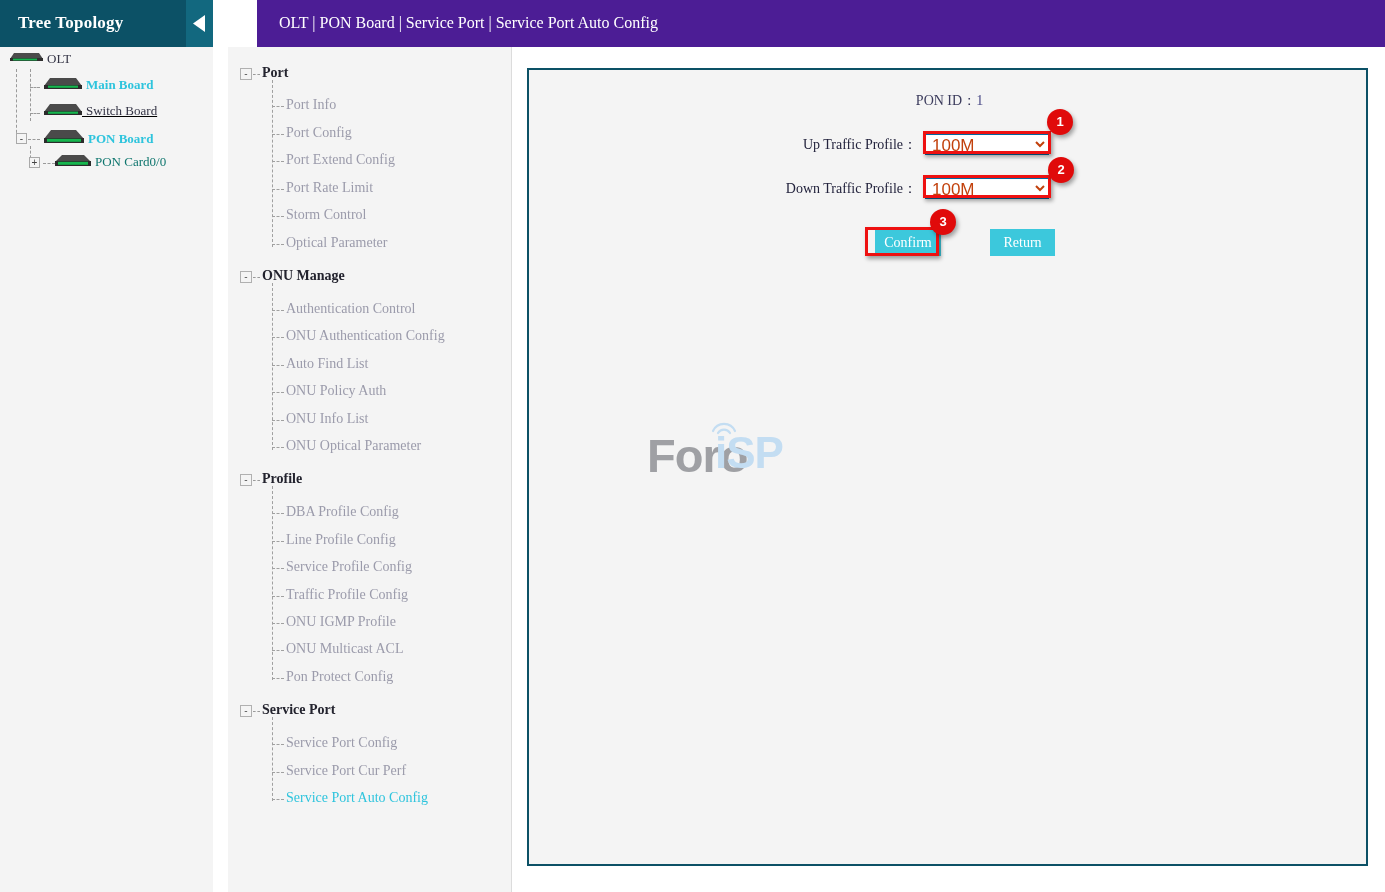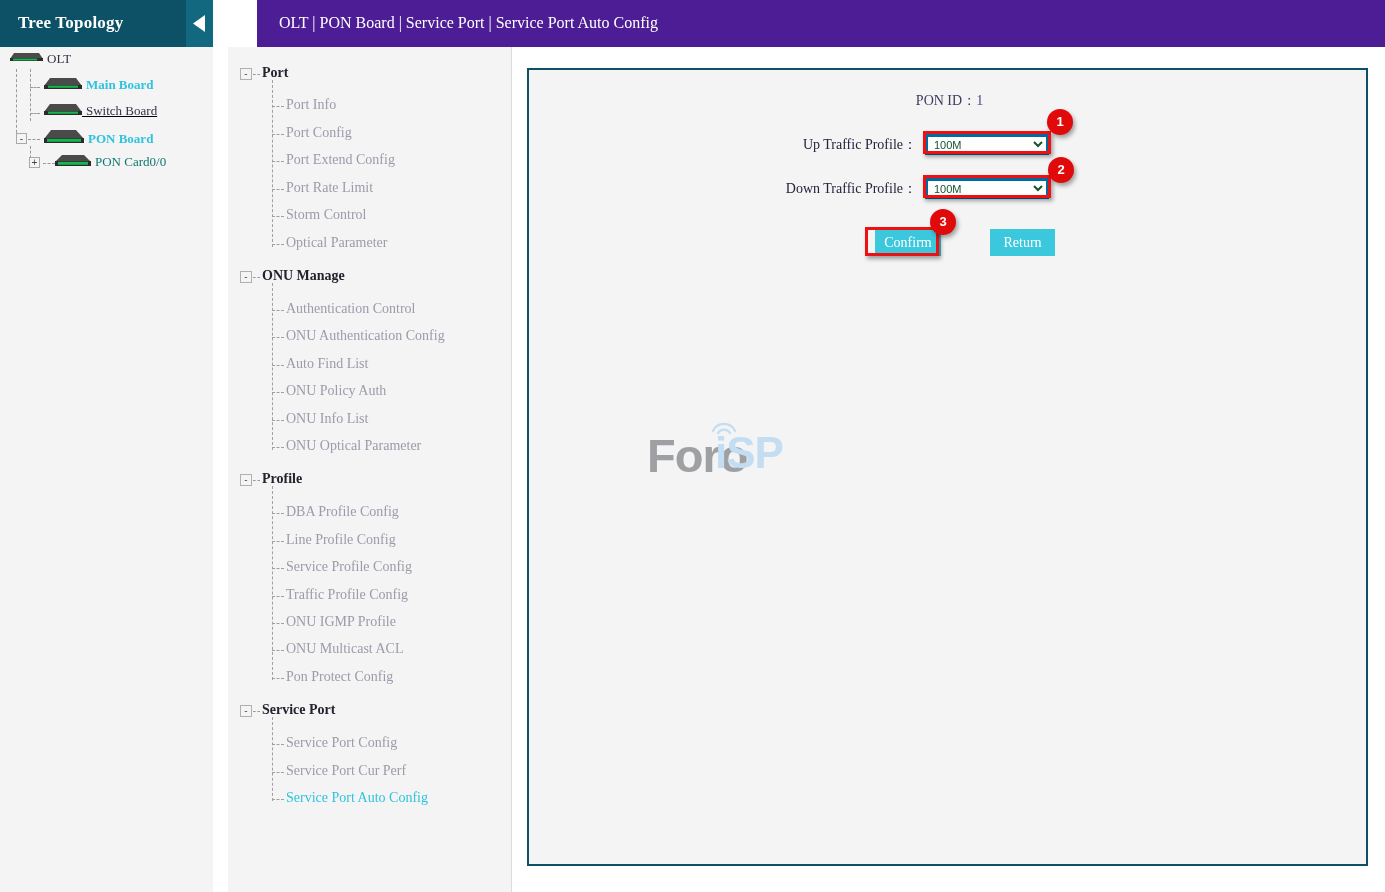--- a/index.html
+++ b/index.html
@@ -126,22 +126,22 @@
 
   .frow { position: absolute; height: 24px; }
   .flabel {
     position: absolute; right: 100%; top: 2px; margin-right: 8px;
     font-size: 14px; color: #23233d; white-space: nowrap;
     font-family: "Liberation Serif", serif;
   }
   select.fsel {
     position: absolute; left: 0; top: 0;
     width: 124px; height: 21px;
-    font-size: 11px; font-family: "Liberation Sans", sans-serif;
-    border: 3px solid #0369a1; background: #ffffff; color: #14532d;
+    font-size: 17px; font-family: "Liberation Sans", sans-serif;
+    border: 1px solid #0369a1; background: #ffffff; color: #c2410c;
     padding: 0 2px;
   }
 
   .btn {
     position: absolute; top: 0;
     height: 27px; border: none; color: #ffffff;
     background: #3cc8dc; font-size: 14px;
     font-family: "Liberation Serif", serif; cursor: pointer;
   }
 

